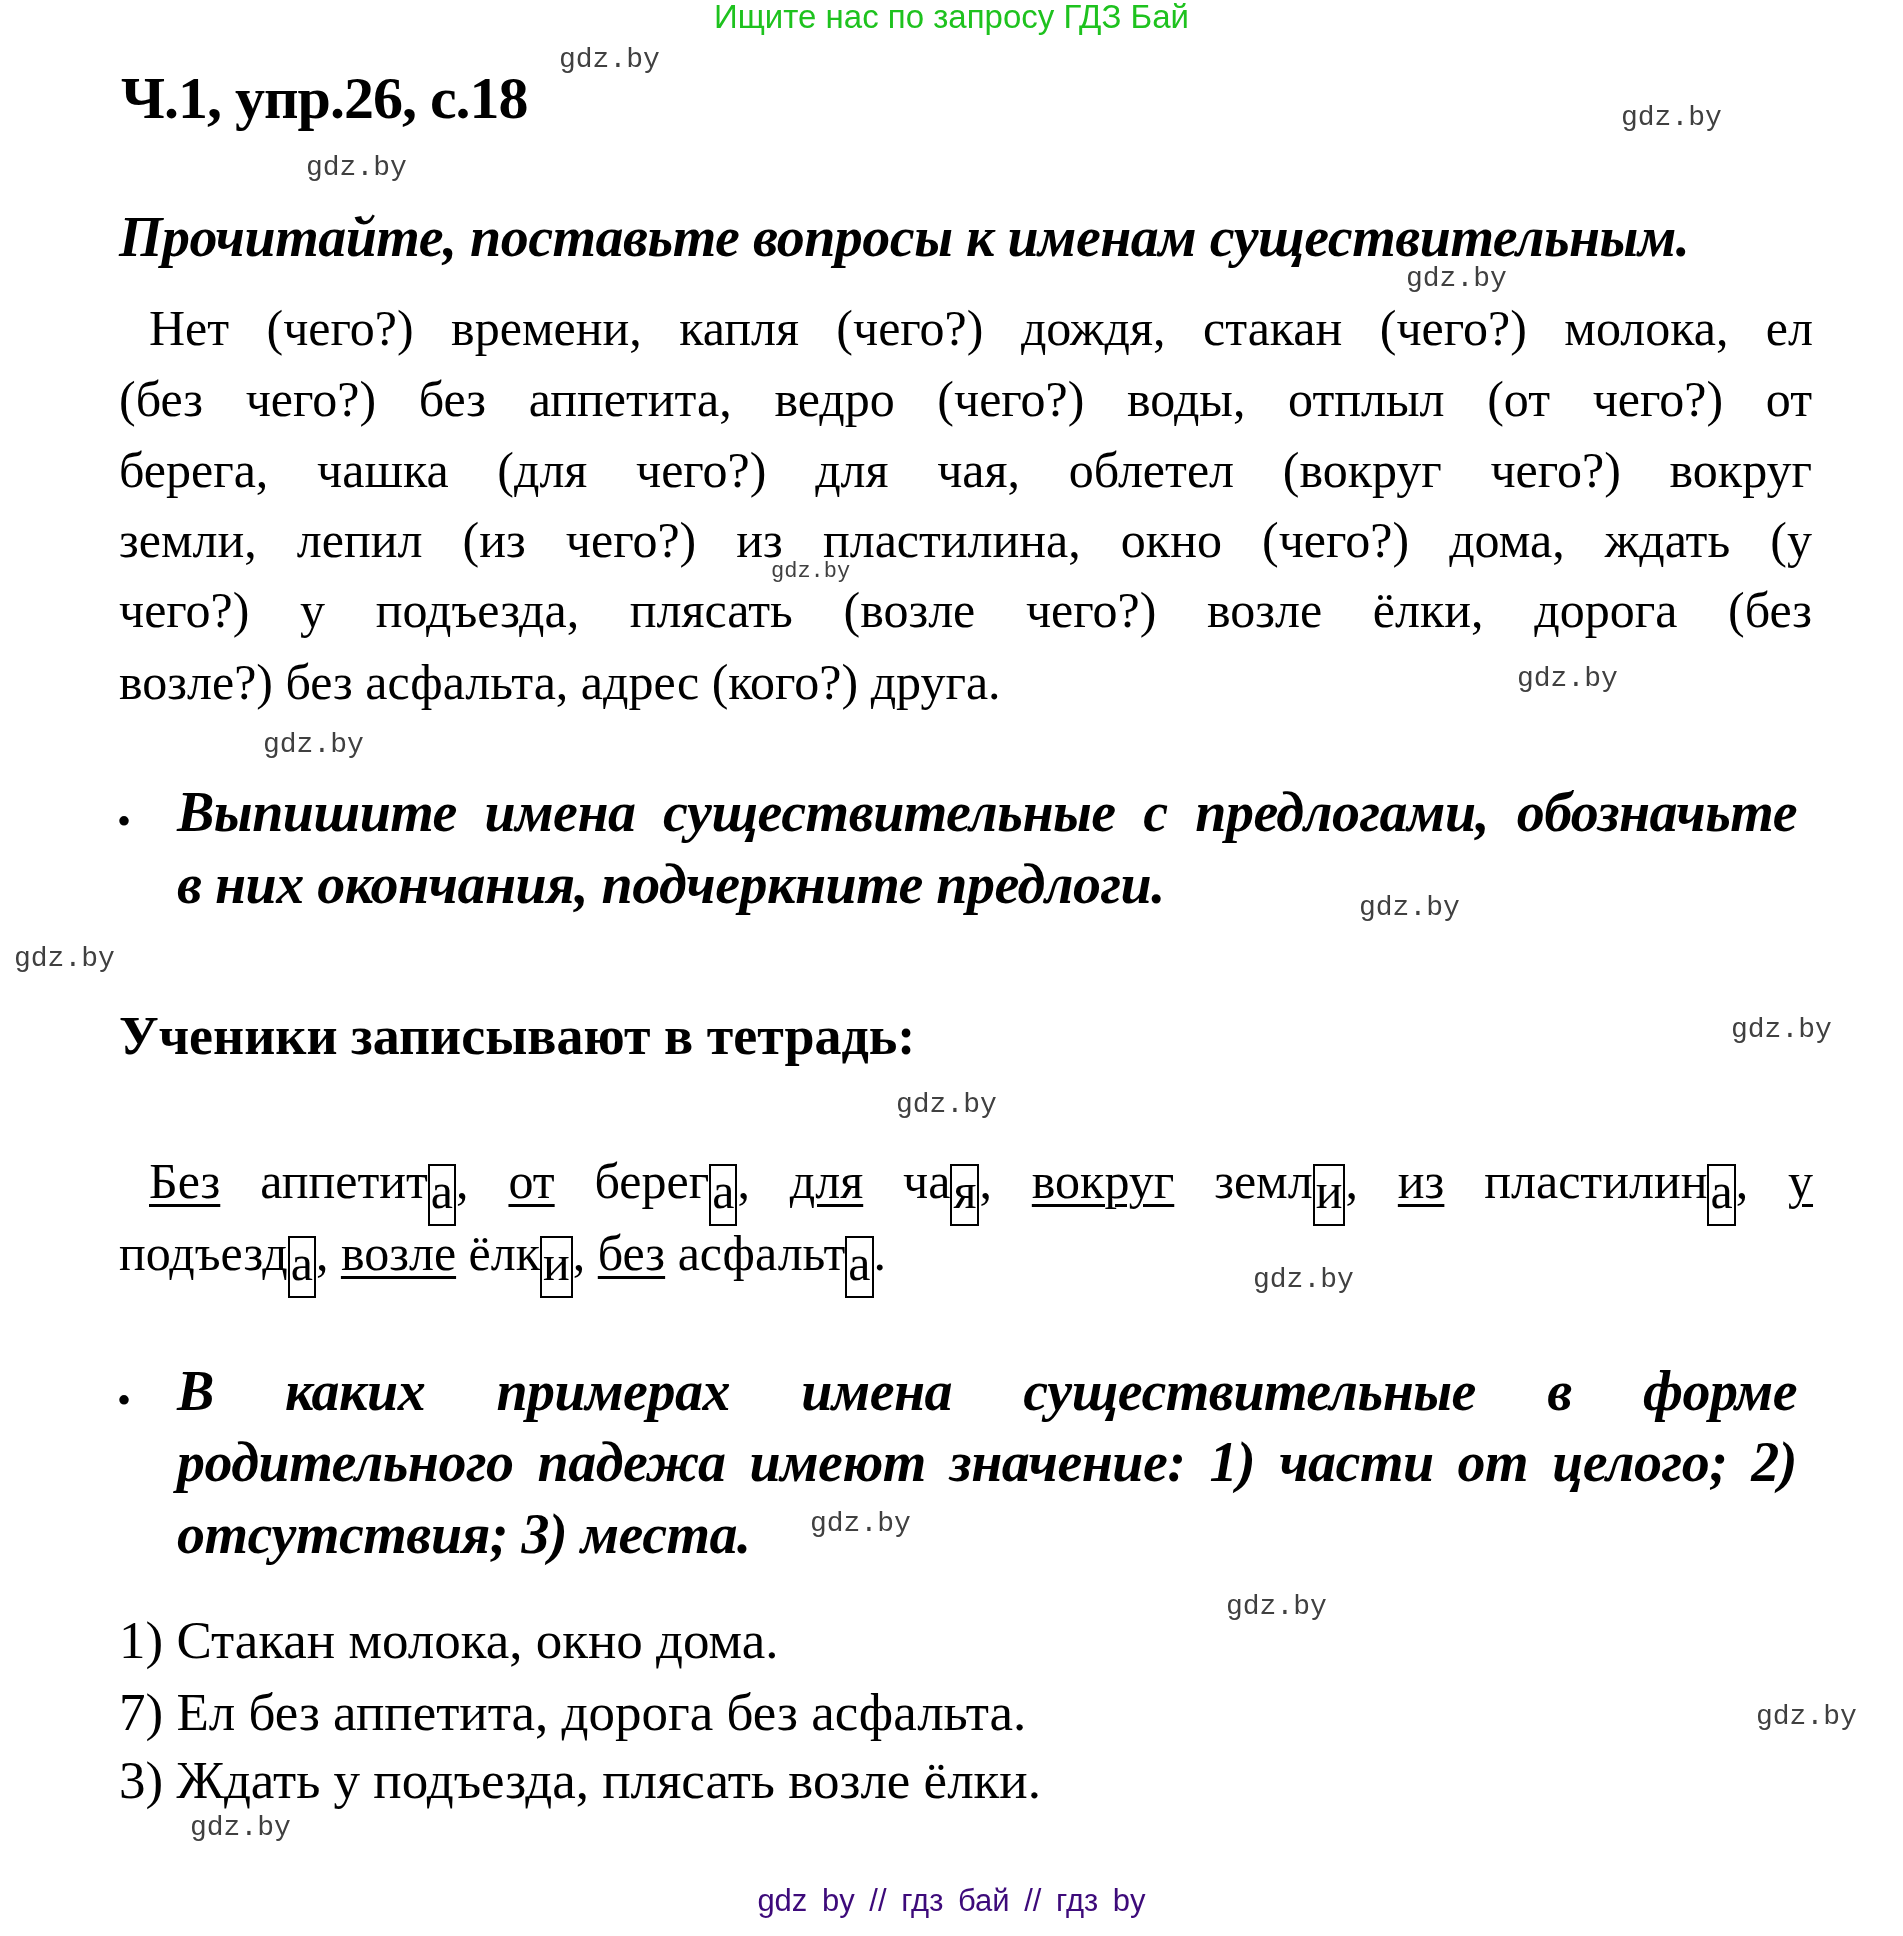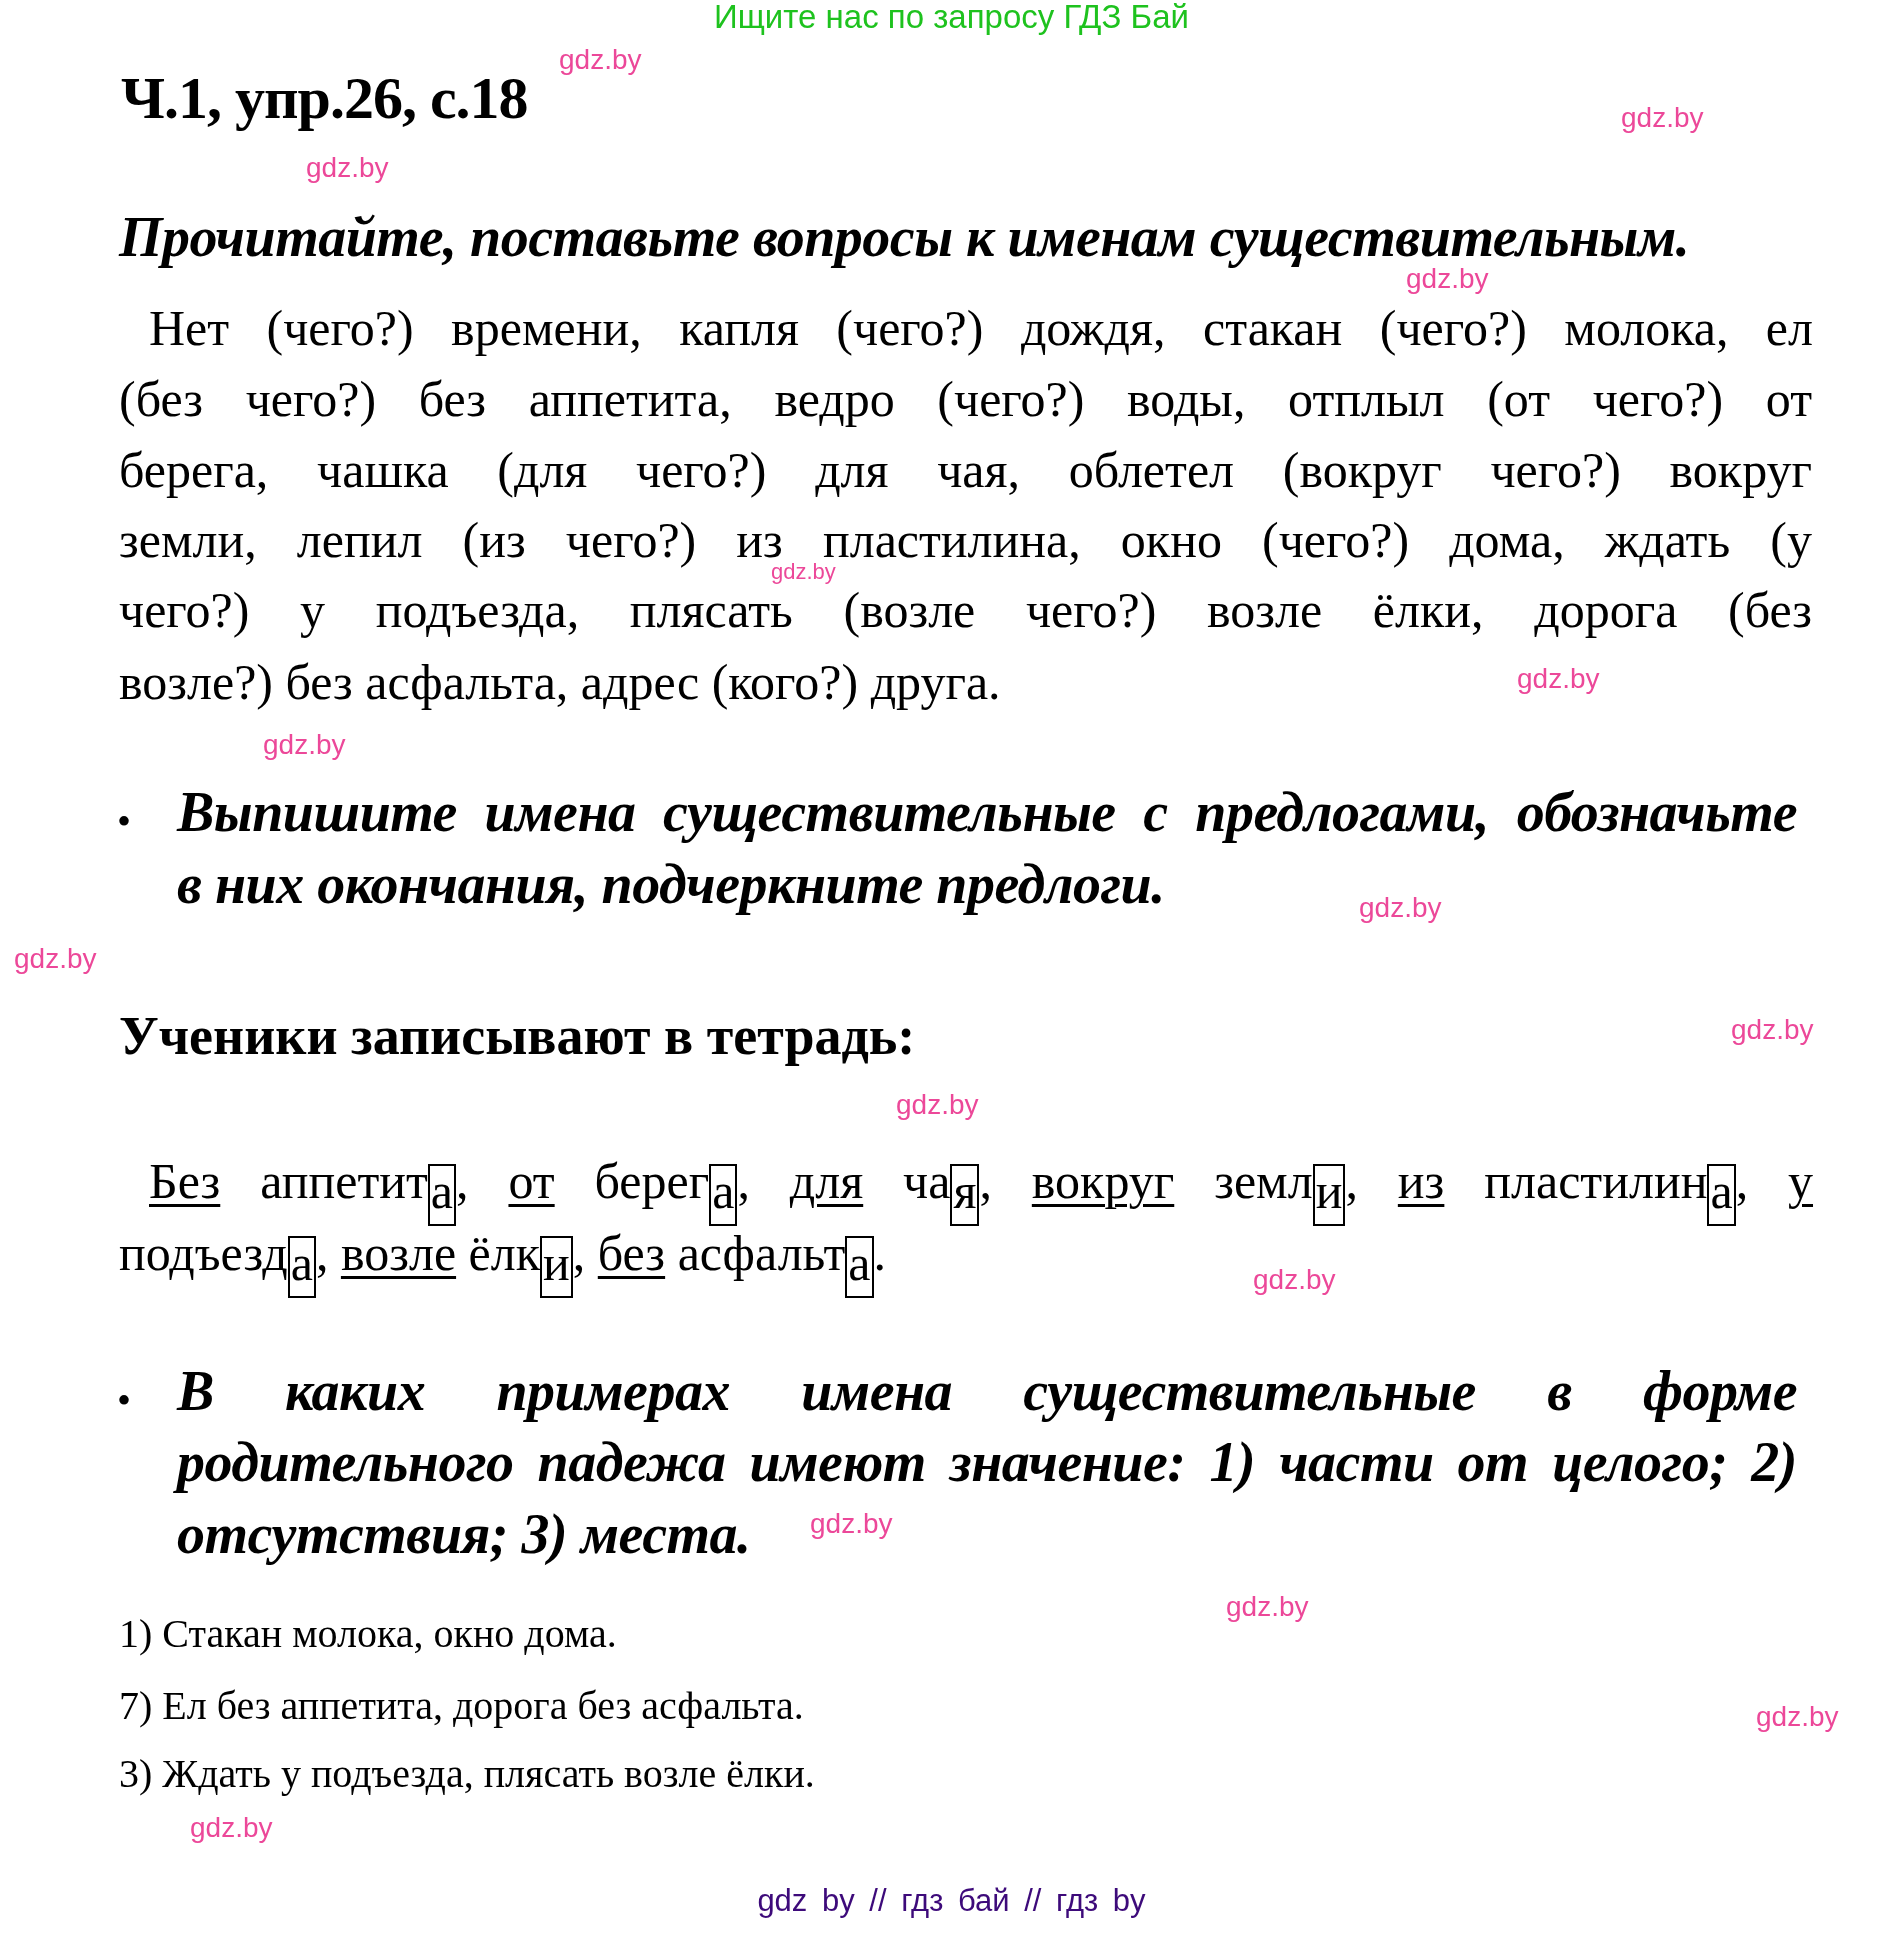--- a/index.html
+++ b/index.html
@@ -1,31 +1,31 @@
 <!DOCTYPE html>
 <html><head>
 <meta charset="utf-8">
 <style>
   html, body { margin:0; padding:0; background:#ffffff; }
   body { width:1903px; height:1936px; position:relative; overflow:hidden; font-family:"Liberation Serif", serif; color:#000; }
   .abs { position:absolute; white-space:nowrap; }
   .top-banner { left:0; width:1903px; top:-2px; text-align:center; font-family:"Liberation Sans", sans-serif; font-size:33px; color:#1ec21e; }
   .title { left:121px; top:64px; font-size:60px; font-weight:bold; letter-spacing:-1px; }
-  .wm { font-family:Liberation Sans, sans-serif; font-size:28px; color:#ec4899; }
+  .wm { font-family:Liberation Mono, monospace; font-size:28px; color:#404040; }
   .instr { font-style:italic; font-weight:bold; font-size:56px; letter-spacing:-0.5px; }
   .body-line { font-size:50px; left:119px; width:1693px; text-align:justify; text-align-last:justify; white-space:nowrap; }
   .body-line.last { text-align-last:left; }
   .body-line.indent { padding-left:30px; width:1664px; }
   .bullet-dot { font-size:40px; left:117px; }
   .bullet-line { left:177px; width:1620px; text-align:justify; text-align-last:justify; }
   .bullet-line.last { text-align-last:left; }
   .heading-u { left:119px; font-size:54px; font-weight:bold; text-decoration-thickness:6px; text-underline-offset:8px; }
   .ans u { text-decoration-thickness:3px; text-underline-offset:6px; }
   .box { display:inline-block; border:2.5px solid #000; line-height:1; padding:0 1px; height:62px; box-sizing:border-box; vertical-align:-10px; }
-  .num-line { left:119px; font-size:40px; }
+  .num-line { left:119px; font-size:53px; }
   .footer { left:0; width:1903px; top:1883px; text-align:center; font-family:"Liberation Sans", sans-serif; font-size:31px; color:#3d0a7a; word-spacing:6px; }
 </style>
 </head>
 <body>
 
 <div class="abs top-banner">Ищите нас по запросу ГДЗ Бай</div>
 
 <div class="abs title">Ч.1, упр.26, с.18</div>
 
 <div class="abs wm" style="left:559px;top:44px">gdz.by</div>

